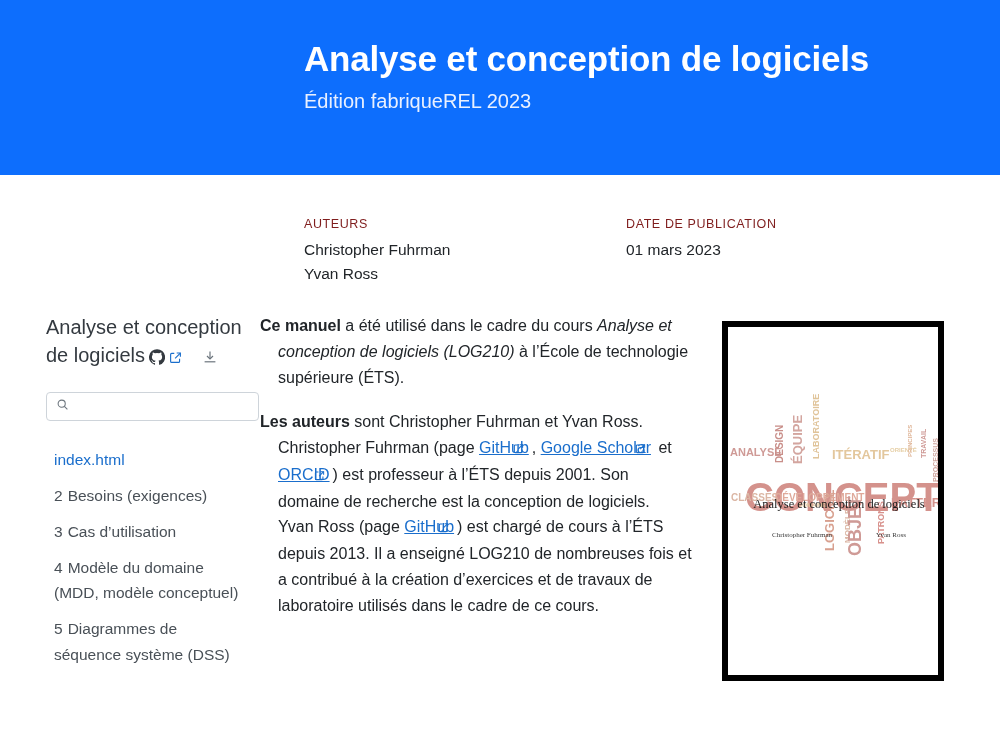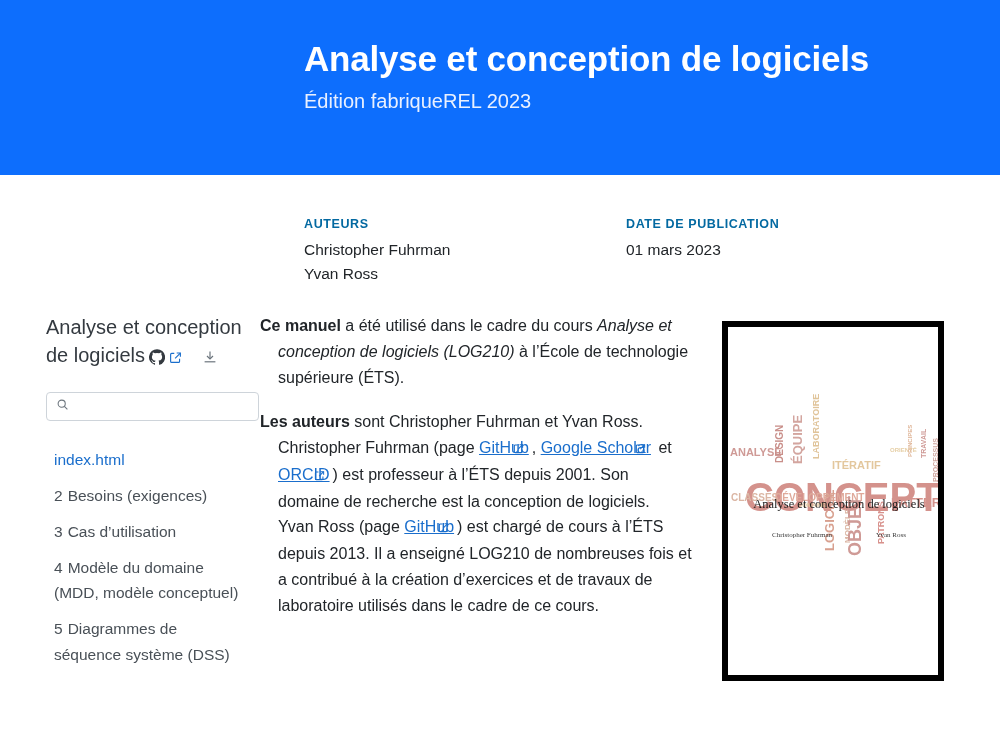--- a/index.html
+++ b/index.html
@@ -37,24 +37,23 @@
 
   
   .meta-row {
     display:flex;
     padding:42px 0 0 304px;
   }
   .meta-block { width:322px; }
   .meta-label {
     font-size:12.5px;
     letter-spacing:0.6px;
-    color:#0369a1;
+    color:#7f1d1d;
     text-transform:uppercase;
     margin-bottom:7px;
-    font-weight:bold;
   }
   .meta-value {
     font-size:15.5px;
     color:#212529;
     line-height:1.52;
   }
 
   
   .content { display:flex; padding-top:28px; }
 
@@ -262,21 +261,21 @@
 
   <div class="main">
 
     <div class="cover-wrap">
       <div class="cover">
         <div class="cloud" id="cloud">
             <span style="left: 2px; top: 92px; font-size: 11px; color: rgb(207, 154, 150);">ANALYSE</span>
             <span class="rot" style="left: 57px; top: 98px; font-size: 10px; color: rgb(201, 143, 138); transform: rotate(-90deg);">DESIGN</span>
             <span class="rot" style="left: 76px; top: 96px; font-size: 13px; color: rgb(211, 165, 159); transform: rotate(-90deg);">ÉQUIPE</span>
             <span class="rot" style="left: 93px; top: 95px; font-size: 9px; color: rgb(224, 196, 154); transform: rotate(-90deg);">LABORATOIRE</span>
-            <span style="left: 104px; top: 93px; font-size: 11px; color: rgb(227, 199, 157); margin-top: 12px;">ITÉRATIF</span>
+            <span style="left: 104px; top: 93px; font-size: 13px; color: rgb(227, 199, 157);">ITÉRATIF</span>
             <span style="left: 162px; top: 92px; font-size: 6px; color: rgb(230, 207, 166);">ORIENTÉ</span>
             <span class="rot" style="left: 185px; top: 96px; font-size: 6px; color: rgb(224, 183, 154); transform: rotate(-90deg);">PRINCIPES</span>
             <span class="rot" style="left: 199px; top: 96px; font-size: 7px; color: rgb(207, 154, 150); transform: rotate(-90deg);">TRAVAIL</span>
             <span class="rot" style="left: 211px; top: 120px; font-size: 7px; color: rgb(207, 165, 158); transform: rotate(-90deg);">PROCESSUS</span>
             <span class="rot" style="left: 217px; top: 118px; font-size: 9px; color: rgb(211, 165, 159); transform: rotate(-90deg);">UML</span>
             <span style="left: 17px; top: 122px; font-size: 40px; color: rgb(212, 146, 140);">CONCEPTION</span>
             <span style="left: 3px; top: 138px; font-size: 10px; color: rgb(219, 182, 164);">CLASSES</span>
             <span style="left: 47px; top: 138px; font-size: 10px; color: rgb(223, 169, 154);">DÉVELOPPEMENT</span>
             <span style="left: 70px; top: 147px; font-size: 6px; color: rgb(224, 196, 154);">DOMAINE</span>
             <span class="rot" style="left: 108px; top: 183px; font-size: 13px; color: rgb(216, 160, 143); transform: rotate(-90deg);">LOGICIEL</span>

